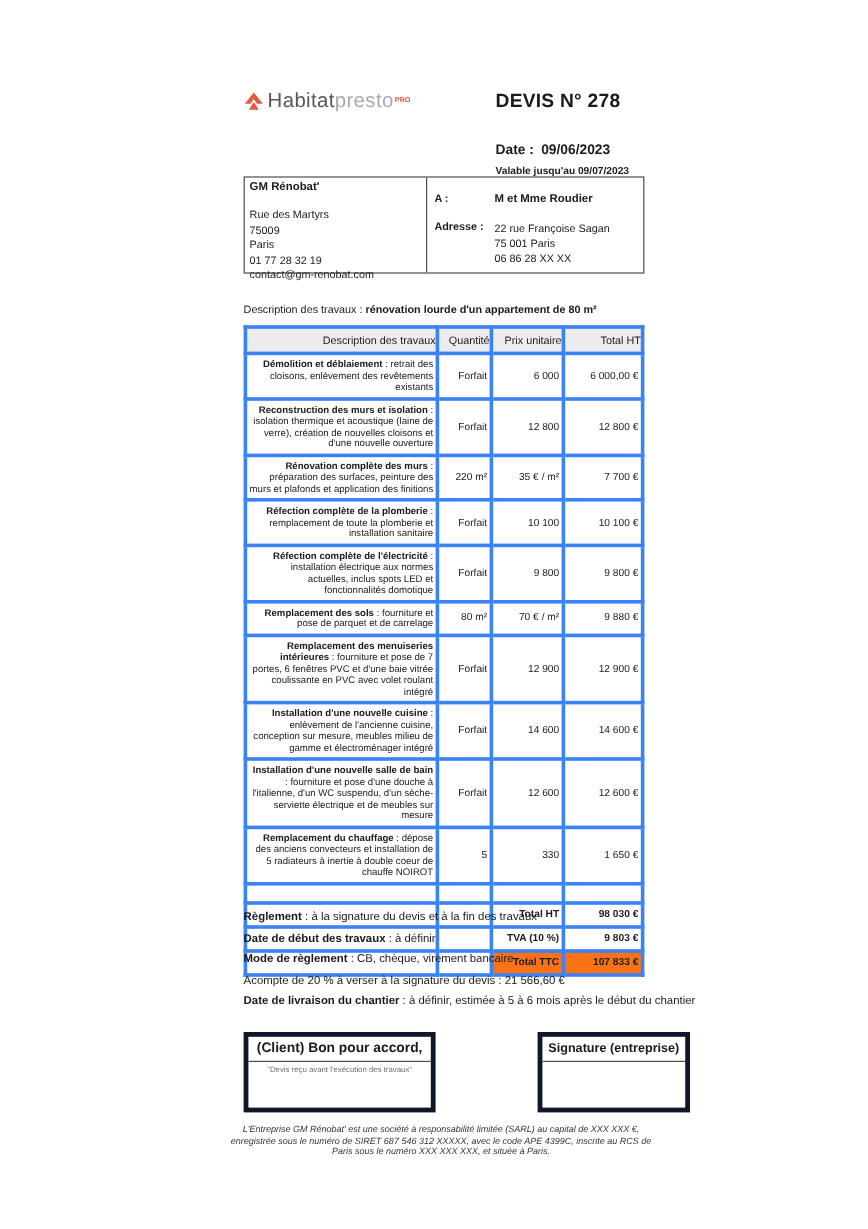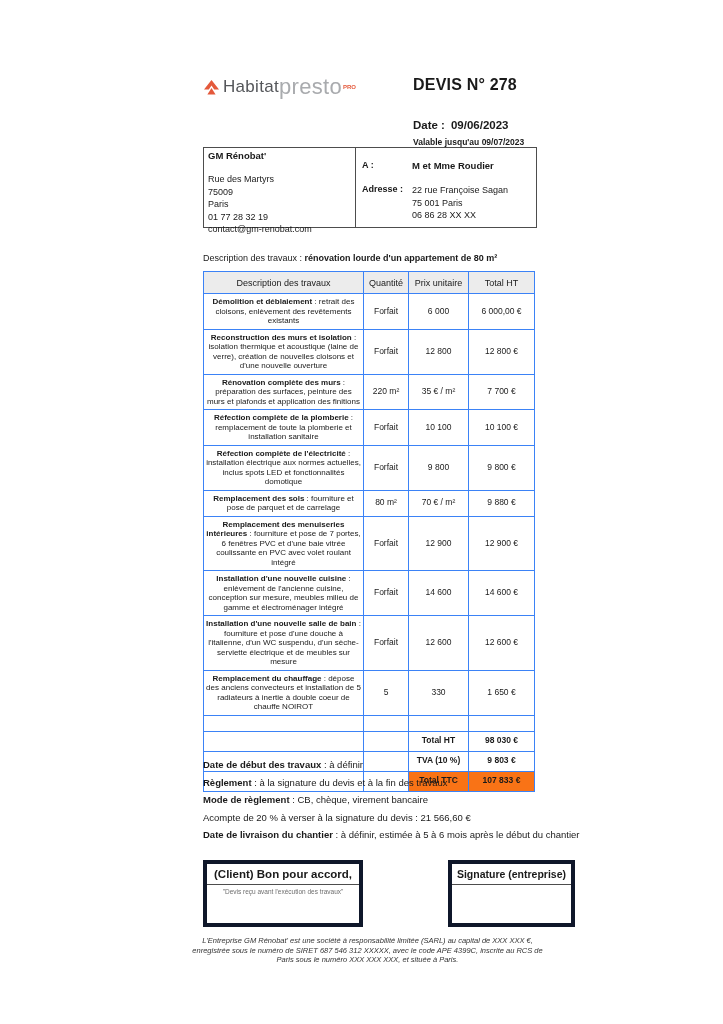--- a/index.html
+++ b/index.html
@@ -4,21 +4,21 @@
 <style>
   * { margin:0; padding:0; box-sizing:border-box; }
   html,body { background:#fff; }
   body { font-family:"Liberation Sans", sans-serif; color:#1a1a1a; }
   .page { position:relative; width:723px; height:1024px; background:#fff; overflow:hidden; }
 
   
   .logo { position:absolute; left:203px; top:74px; display:flex; align-items:center; }
   .logo svg { width:17px; height:17px; margin-right:3px; }
   .logo .t1 { font-size:17px; color:#54565A; letter-spacing:.3px; }
-  .logo .t2 { font-size:22px; color:#A9ABAE; letter-spacing:.3px; }
+  .logo .t2 { font-size:17px; color:#A9ABAE; letter-spacing:.3px; }
   .logo .t3 { font-size:6px; font-weight:bold; color:#E4593B; vertical-align:super; margin-left:1px; }
   .devis-title { position:absolute; left:413px; top:76px; font-size:16px; font-weight:bold; letter-spacing:.2px; }
   .date-line { position:absolute; left:413px; top:119px; font-size:11.5px; font-weight:bold; }
   .date-line .dv { margin-left:6px; }
   .valid-line { position:absolute; left:413px; top:137px; font-size:8.5px; font-weight:bold; }
 
   
   .info-box { position:absolute; left:203px; top:147px; width:334px; height:81px; border:1px solid #4d4d4d; display:flex; font-size:9px; }
   .info-left { width:152px; border-right:1px solid #4d4d4d; padding:2px 4px; display:flex; flex-direction:column; }
   .info-left .cname { font-weight:bold; font-size:9.5px; margin-bottom:12px; }
@@ -31,21 +31,21 @@
   .irow .vlines div { line-height:12.5px; }
 
   
   .works-intro { position:absolute; left:203px; top:253px; font-size:9px; }
   .works-intro b { font-size:9px; }
 
   
   .qtable { position:absolute; left:203px; top:271px; width:331px; border-collapse:collapse; table-layout:fixed; }
   .qtable col.c1 { width:160px; } .qtable col.c2 { width:45px; }
   .qtable col.c3 { width:60px; } .qtable col.c4 { width:66px; }
-  .qtable th, .qtable td { border:1px solid #3b82f6; text-align:center; vertical-align:middle; }
+  .qtable th, .qtable td { border:3px solid #3b82f6; text-align:right; vertical-align:middle; }
   .qtable th { background:#ECECEC; font-weight:normal; font-size:9px; height:22px; }
   .qtable td { font-size:8px; padding:3px 2px; line-height:9.5px;margin-left:20px; }
   .qtable td.desc b { font-size:8px; }
   .qtable td.num { font-size:8.5px; }
   .qtable tr.spacer td { height:16px; }
   .qtable tr.totrow td { height:20px; font-weight:bold; font-size:8.5px; }
   .qtable tr.totrow td.hl { background:#f97316; }
 
   
   .terms { position:absolute; left:203px; top:756px; font-size:9.5px; }
@@ -222,23 +222,23 @@
     <tr class="totrow">
       <td></td>
       <td></td>
       <td class="tl hl">Total TTC</td>
       <td class="tv hl">107 833 €</td>
     </tr>
   </tbody>
   </table>
 
   <div class="terms" id="terms">
+    <div class="tline"><b class="tlb">Règlement</b><span class="tlr"> : à la signature du devis et à la fin des travaux</span></div>
+
     <div class="tline"><b class="tlb">Date de début des travaux</b><span class="tlr"> : à définir</span></div>
-
-    <div class="tline"><b class="tlb">Règlement</b><span class="tlr"> : à la signature du devis et à la fin des travaux</span></div>
 
     <div class="tline"><b class="tlb">Mode de règlement</b><span class="tlr"> : CB, chèque, virement bancaire</span></div>
 
     <div class="tline"><b class="tlb"></b><span class="tlr">Acompte de 20 % à verser à la signature du devis : 21 566,60 €</span></div>
 
     <div class="tline"><b class="tlb">Date de livraison du chantier</b><span class="tlr"> : à définir, estimée à 5 à 6 mois après le début du chantier</span></div>
   </div>
 
   <div class="sigbox sig-client">
     <div class="sig-title">(Client) Bon pour accord,</div>

